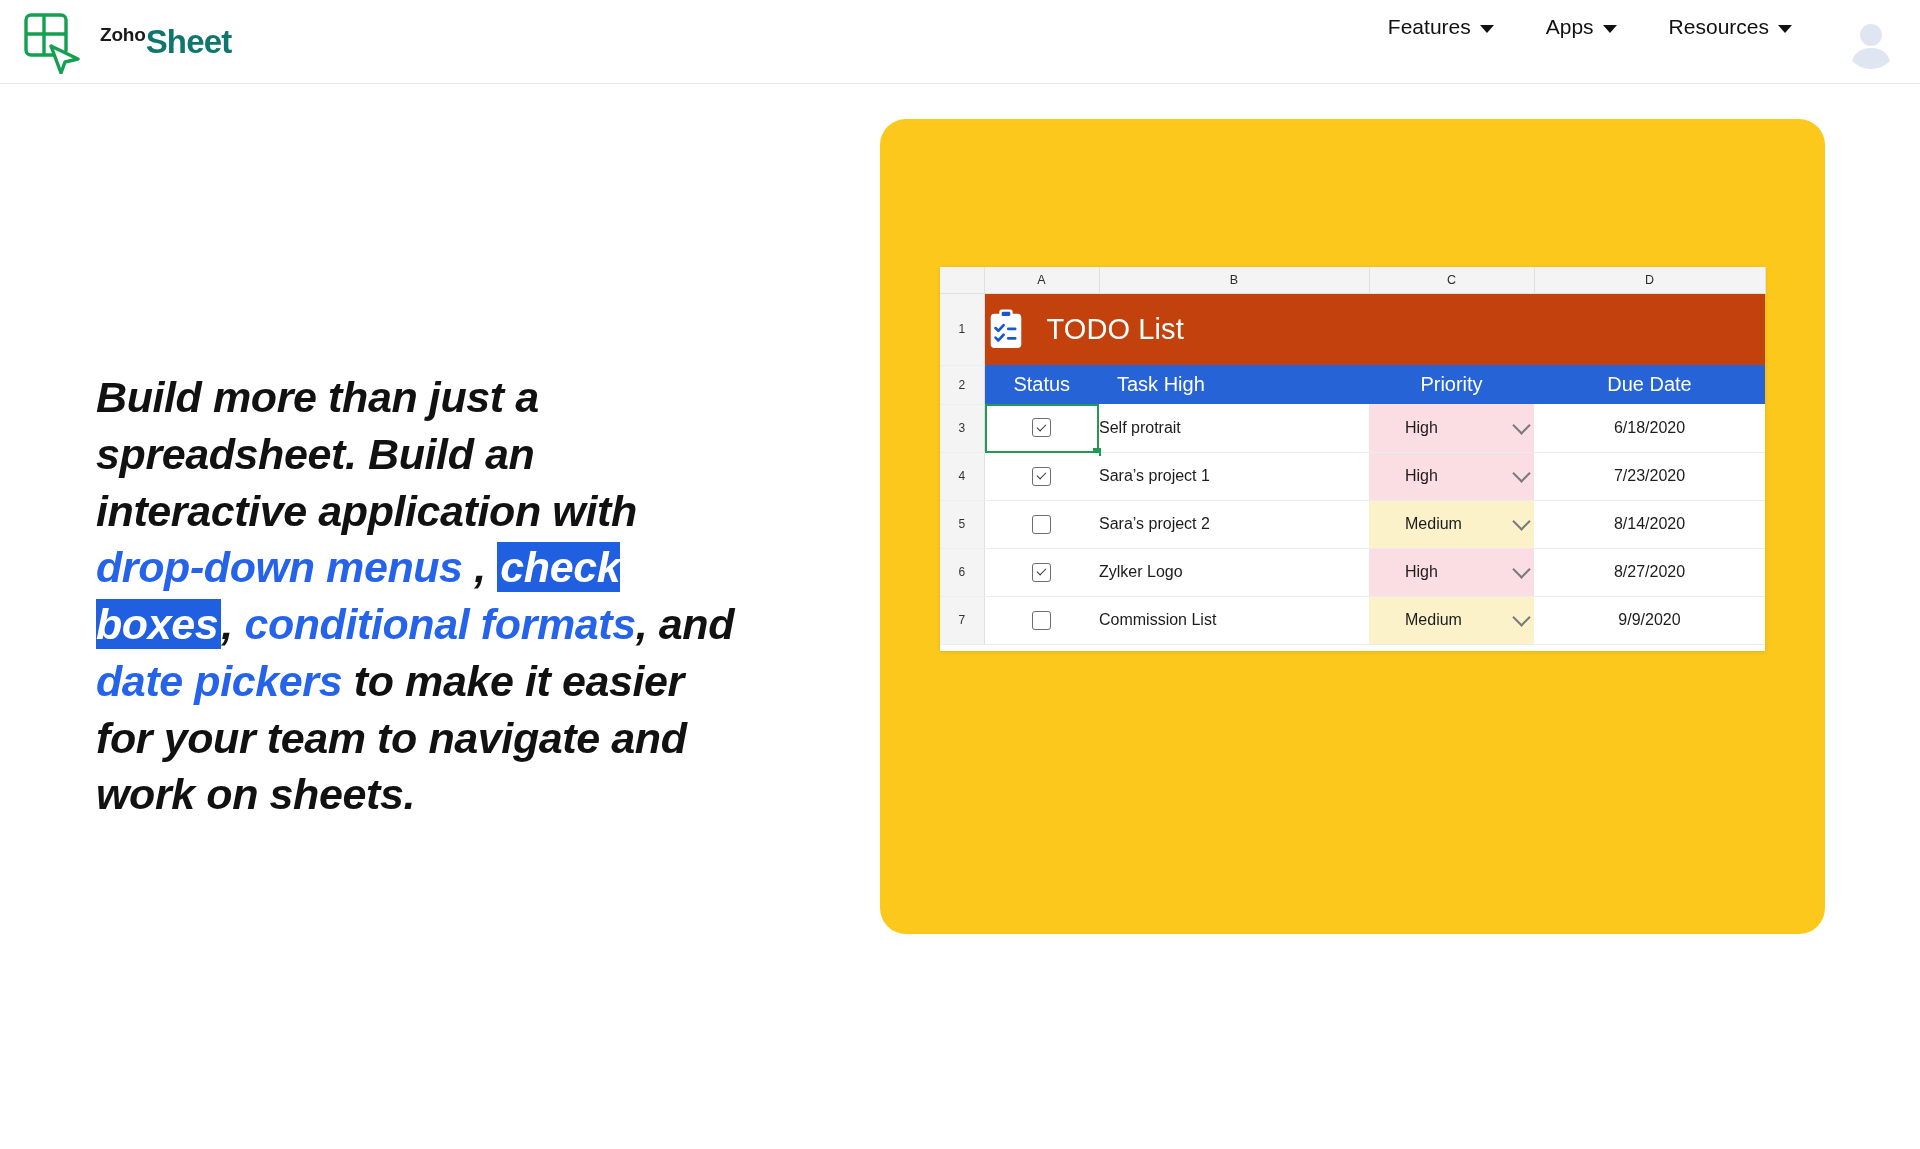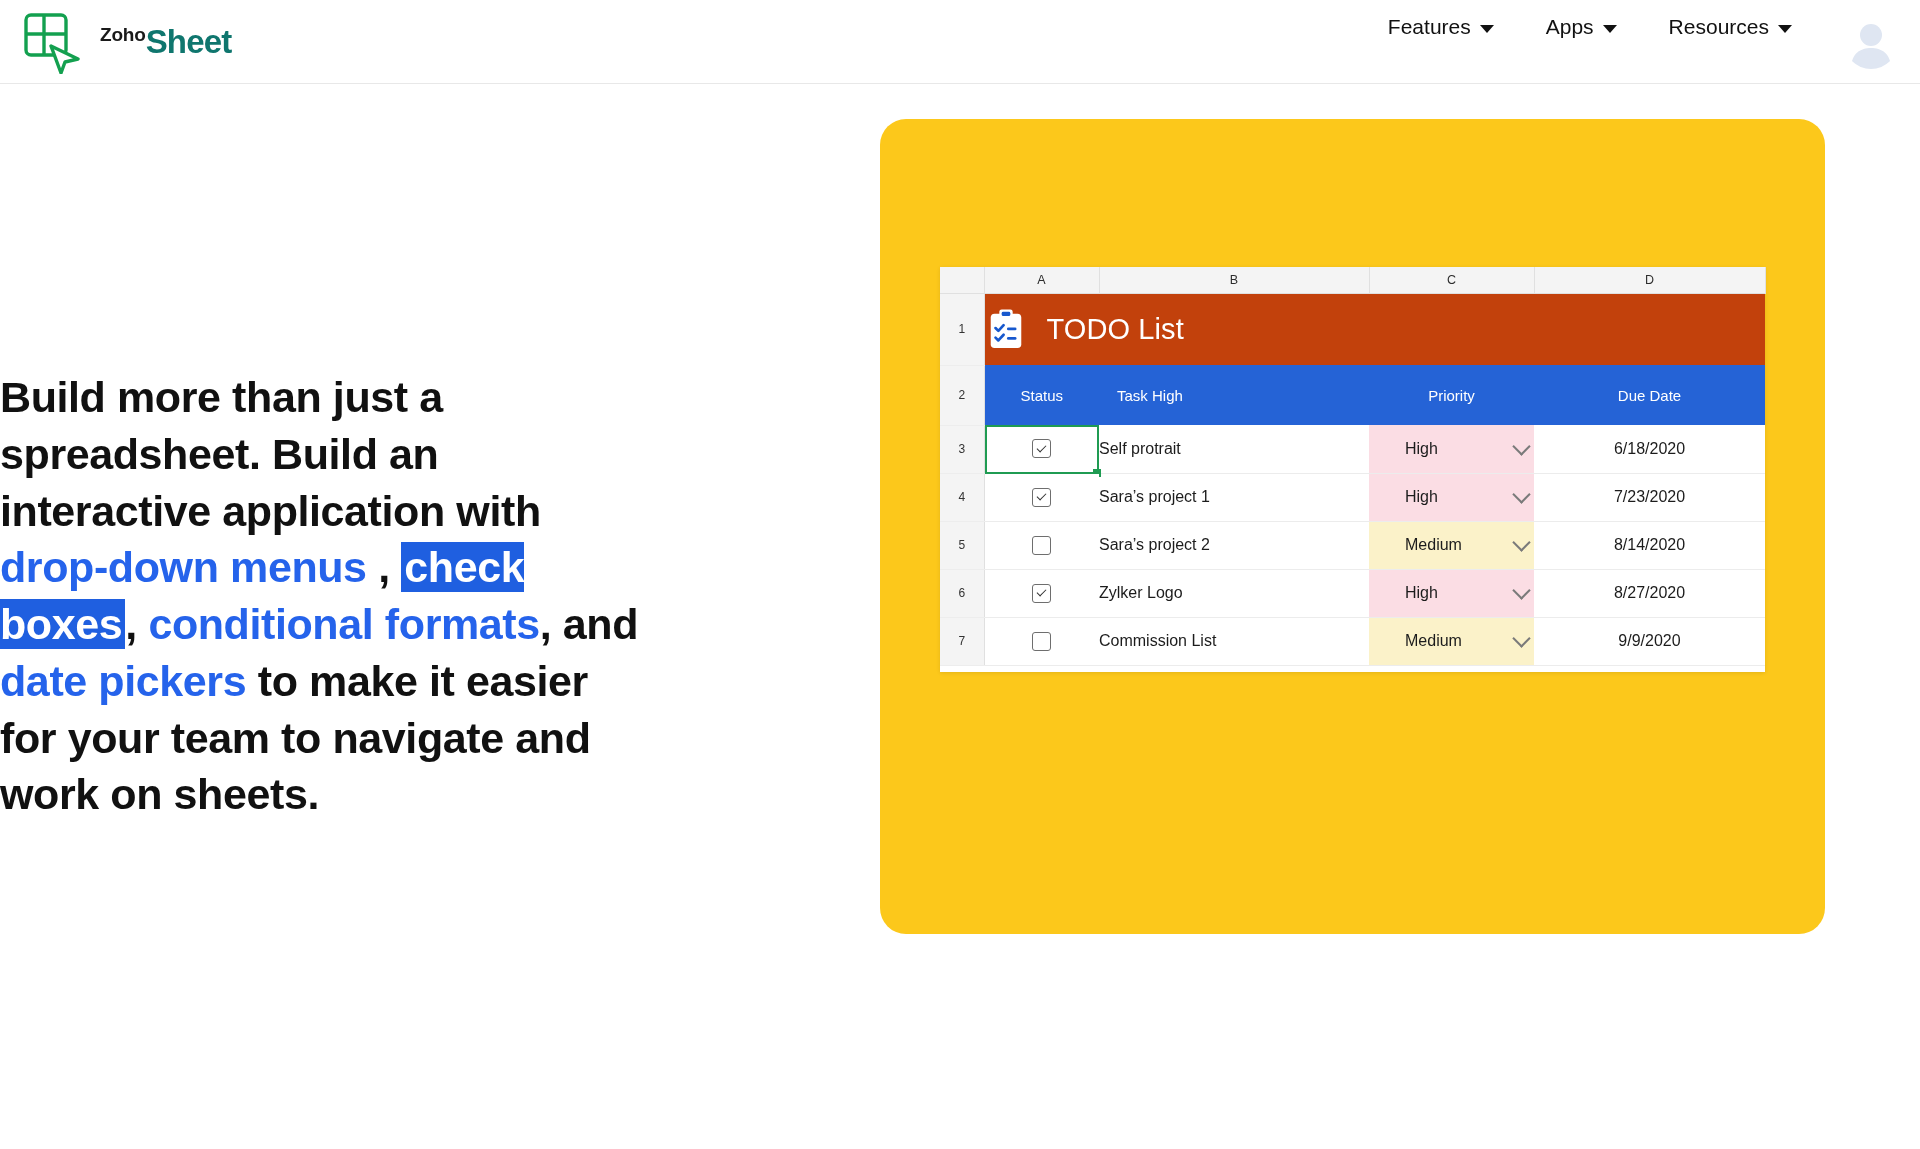--- a/index.html
+++ b/index.html
@@ -88,21 +88,23 @@
   
   .stage {
     position: relative;
     width: 100%;
     height: 1064px;
     display: flex;
   }
 
   .copy-col {
     width: 760px;
+    padding-left: 96px;
     padding-top: 285px;
+    font-style: italic;
   }
 
   .headline {
     font-size: 43px;
     line-height: 1.32;
     font-weight: 700;
     color: #111111;
     letter-spacing: -0.4px;
     max-width: 650px;
   }
@@ -179,23 +181,23 @@
   .title-text {
     color: #ffffff;
     font-size: 29px;
     font-weight: 400;
     letter-spacing: .1px;
   }
 
   
   .hcell {
     background: #2563d6;
-    height: 60px;
+    height: 39px;
     color: #ffffff;
-    font-size: 15px;
+    font-size: 20px;
     font-weight: 400;
     text-align: center;
     vertical-align: middle;
   }
   .hcell.left { text-align: left; padding-left: 18px; }
 
   
   .bcell {
     height: 48px;
     vertical-align: middle;

